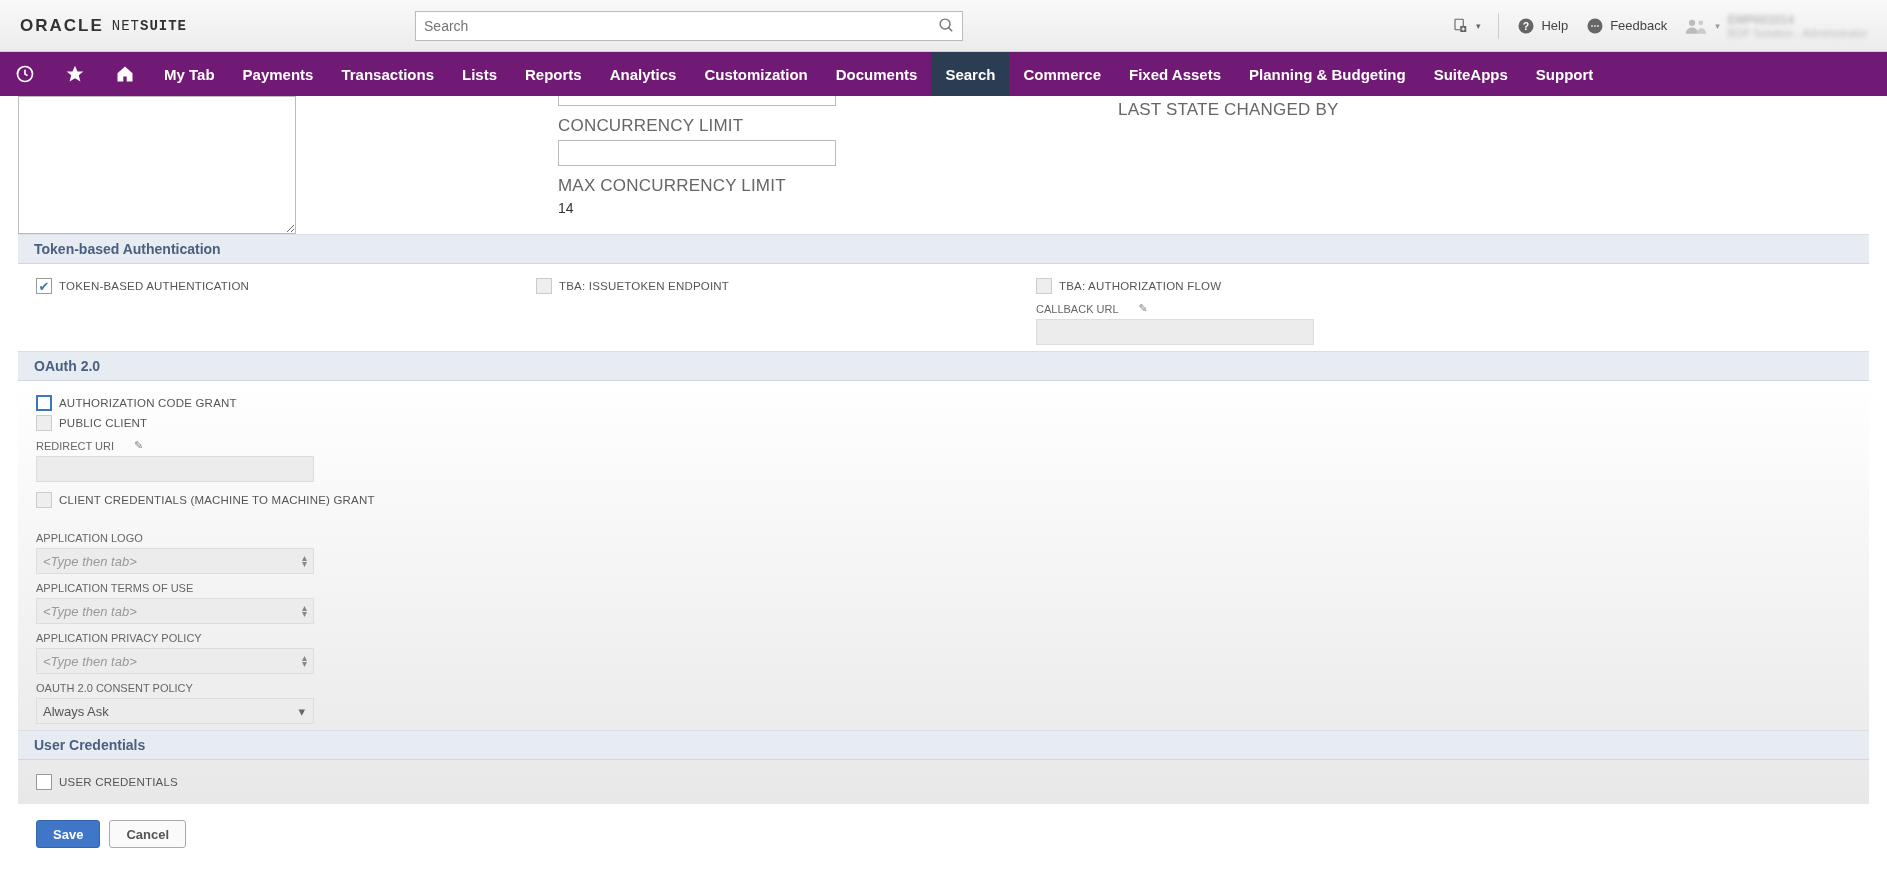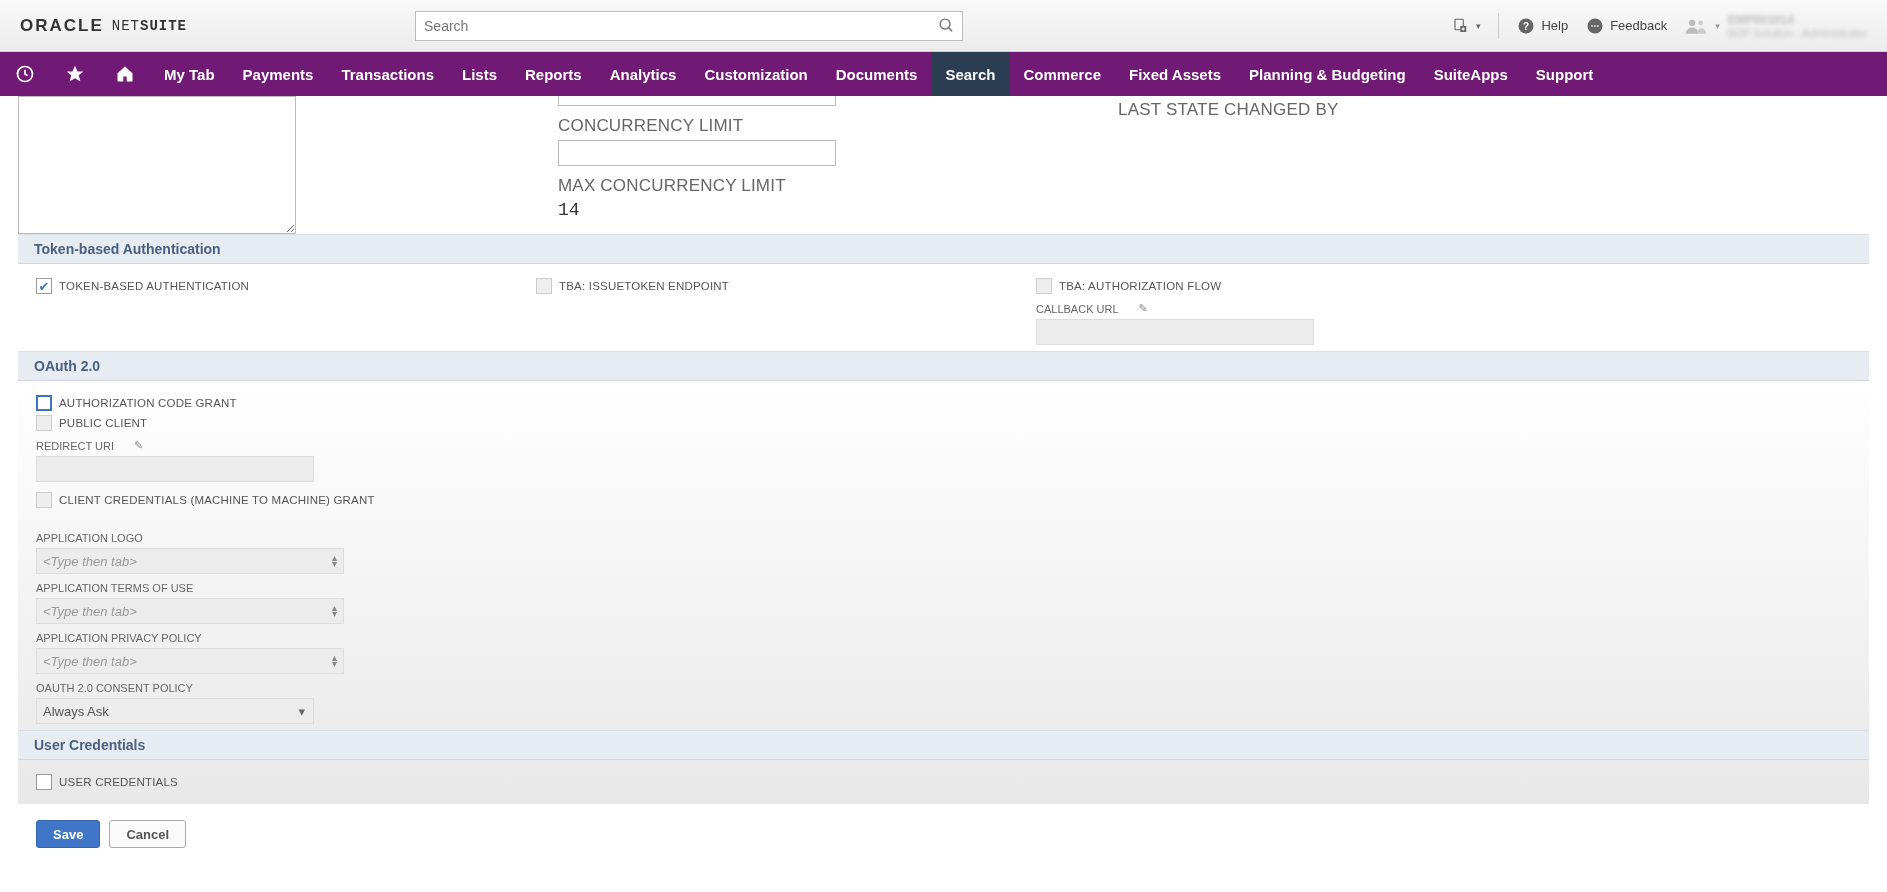--- a/index.html
+++ b/index.html
@@ -30,21 +30,21 @@
   
   
   .content { padding: 0 18px 12px 18px; }
   .upper-row { display: flex; gap: 30px; align-items: flex-start; }
   .textarea-box { width: 278px; height: 138px; border: 1px solid #bbb; resize: both; background: #fff; }
   .mid-col { margin-left: 232px; width: 300px; }
   .right-col { margin-left: 230px; }
   .mid-col .resize-stub { width: 278px; height: 10px; border: 1px solid #bbb; border-top: none; margin-bottom: 10px; position: relative; }
   .field-label { font-size: 17px; color: #666; letter-spacing: 0.2px; margin-top: 10px; margin-bottom: 4px; text-transform: uppercase; }
   .text-input { width: 278px; height: 26px; border: 1px solid #bbb; padding: 0 6px; }
-  .static-val { font-size: 18px; color: #333; font-family: Liberation Mono, monospace; }
+  .static-val { font-size: 14px; color: #333; }
   
   
   .tabstrip { margin-top: 16px; background: #5e7691; height: 30px; display: flex; align-items: center; position: relative; }
   .tab { padding: 0 14px; color: #fff; font-size: 14.5px; cursor: pointer; height: 100%; display: flex; align-items: center; }
   .tab.active { text-decoration: underline; text-underline-offset: 3px; font-weight: 600; }
   .tab.secondary { text-decoration: underline; text-underline-offset: 3px; }
   .tabstrip-right { margin-left: auto; margin-right: 6px; width: 22px; height: 22px; border: 1px solid rgba(255,255,255,0.4); display: flex; align-items: center; justify-content: center; color:#fff; cursor:pointer; }
   
   
   .section-header { background: #e6ecf2; padding: 6px 16px; font-size: 14px; font-weight: 700; color: #4a6080; border-top: 1px solid #d8dfe8; border-bottom: 1px solid #d0d7e0; }
@@ -60,21 +60,21 @@
   .chk-row label { text-transform: uppercase; letter-spacing: 0.2px; font-size: 11.5px; color: #555; }
   .chk { width: 16px; height: 16px; border: 1px solid #999; background: #fff; display: inline-flex; align-items: center; justify-content: center; cursor: pointer; }
   .chk.checked::after { content: "✔"; color: #3b76c2; font-size: 13px; line-height: 1; }
   .chk.disabled { background: #eee; border-color: #ccc; cursor: default; }
   .chk.highlight { border: 2px solid #3b76c2; }
   
   .small-label { font-size: 11px; color: #666; text-transform: uppercase; margin-top: 8px; margin-bottom: 4px; display: flex; align-items: center; gap: 20px; }
   .edit-pencil { font-size: 11px; color: #888; cursor: pointer; }
   .ro-input { width: 278px; height: 26px; background: #ececec; border: 1px solid #ddd; }
   
-  .typeahead { width: 308px; height: 26px; background: #ececec; border: 1px solid #ddd; display: flex; align-items: center; padding: 0 6px; color: #999; font-style: italic; position: relative; }
+  .typeahead { width: 278px; height: 26px; background: #ececec; border: 1px solid #ddd; display: flex; align-items: center; padding: 0 6px; color: #999; font-style: italic; position: relative; }
   .typeahead .chev { position: absolute; right: 6px; color: #888; font-style: normal; display:flex; flex-direction:column; line-height:6px; font-size:10px;}
   .select-box { width: 278px; height: 26px; background: #ececec; border: 1px solid #ddd; display: flex; align-items: center; padding: 0 6px; color: #555; position: relative; }
   .select-box .caret { position: absolute; right: 8px; color: #666; }
   
   .gradient-bg { background: linear-gradient(#fff, #e8e8e8); padding-bottom: 4px; }
   
   
   .footer-btns { padding: 16px 18px 0 18px; display: flex; gap: 9px; }
   .btn { height: 28px; padding: 0 16px; font-size: 13px; font-weight: 600; border: 1px solid #aaa; border-radius: 3px; cursor: pointer; display: flex; align-items: center; }
   .btn-primary { background: #3f76c7; color: #fff; border-color: #3566ad; }

